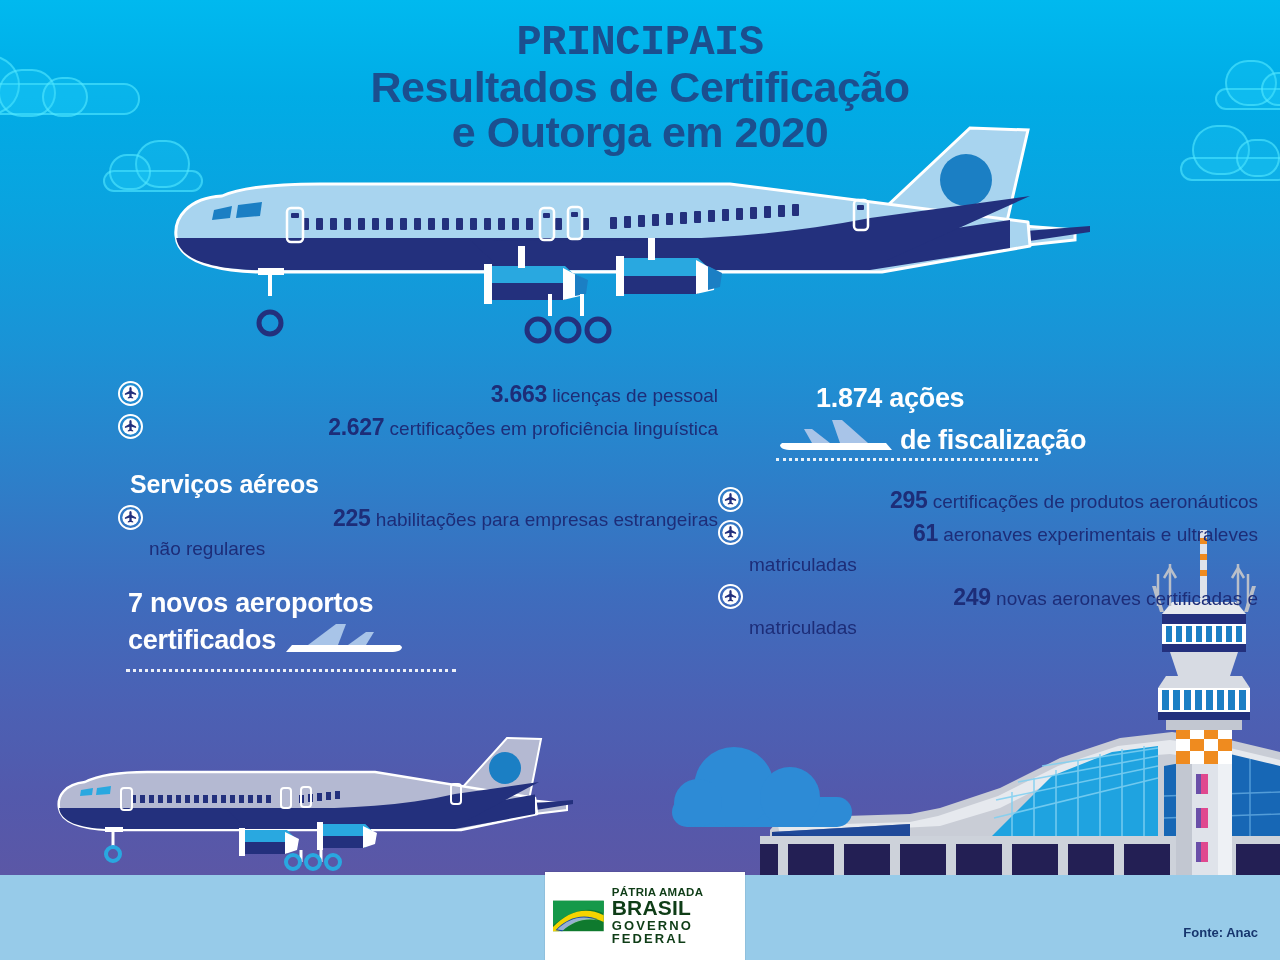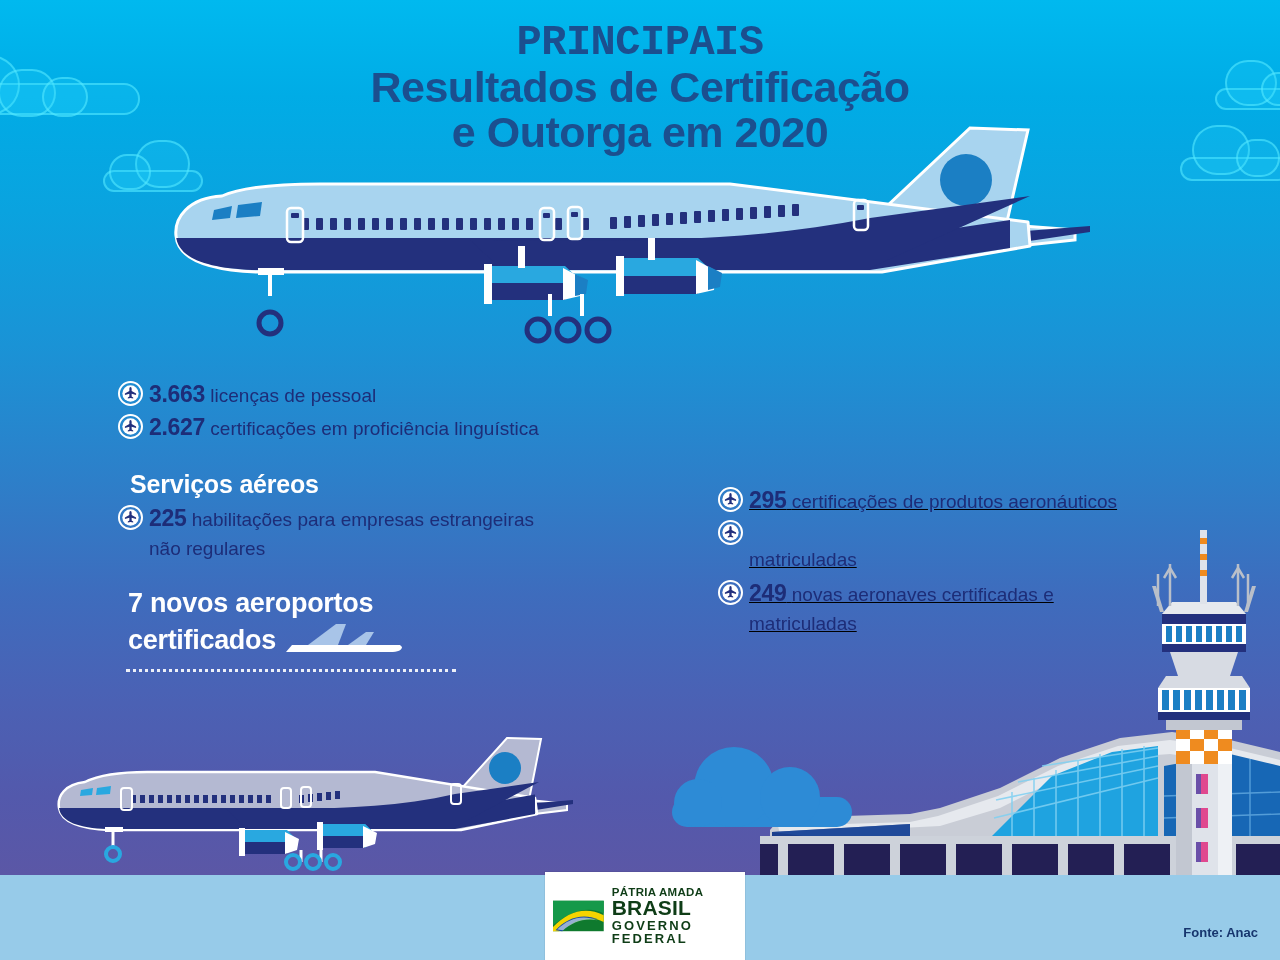--- a/index.html
+++ b/index.html
@@ -52,21 +52,21 @@
   #col-right { left:718px; top:378px;  width:540px; }
 
   .blk { margin-bottom:4px; }
   .blk-head {
     color:#ffffff; font-weight:bold; font-size:25px;
     line-height:1.28; margin-bottom:2px; letter-spacing:-.2px;
   }
 
   .item {
     display:flex; align-items:flex-start; gap:6px;
-    margin-bottom:1px; line-height:1.32;
+    margin-bottom:1px; line-height:1.32;justify-content:space-between;
   }
   .bullet {
     flex:0 0 auto; width:25px; height:25px; margin-top:3px;
     position:relative;
   }
   .bullet svg { display:block; width:25px; height:25px; }
   .itxt { color:#1d2d78; font-size:19px; line-height:1.36; padding-top:1px; }
   .itxt .num { font-weight:bold; font-size:23px; letter-spacing:-.3px; }
 
   .cont-line { color:#1d2d78; font-size:19px; padding-left:31px; line-height:1.5; }
@@ -526,25 +526,37 @@
         <svg width="122" height="40" viewBox="0 0 122 40" style="margin-bottom:2px;">
           <path d="M4,32 L108,32 C116,32 120,30 120,27 L118,25 L10,25 Z" fill="#ffffff"></path>
           <path d="M26,25 L54,4 L64,4 L56,25 Z" fill="#a8c4e8"></path>
           <path d="M66,25 L84,12 L92,12 L84,25 Z" fill="#a8c4e8"></path>
         </svg>
       </div>
       <div class="dotline" style="width:330px; margin-left:8px;"></div>
     </div>
   </div>
 
+  <div id="fisc">
+    <div class="stmt" style="padding-left:36px;">1.874 ações</div>
+    <div class="l2row">
+      <svg width="116" height="42" viewBox="0 0 116 42" style="margin-bottom:0;">
+        <path d="M112,36 L12,36 C4,36 0,34 0,31 L2,29 L106,29 Z" fill="#ffffff"></path>
+        <path d="M88,29 L62,6 L52,6 L60,29 Z" fill="#a8c4e8"></path>
+        <path d="M50,29 L32,15 L24,15 L32,29 Z" fill="#a8c4e8"></path>
+      </svg>
+      <div class="stmt">de fiscalização</div>
+    </div>
+    <div class="dotline" style="width:262px; margin-left:-4px; margin-top:2px;"></div>
+  </div>
 
   <div class="col" id="col-right" style="top:484px;">
     <div class="blk">
 
-      <div style="padding-left:0;text-decoration:underline;">
+      <div style="padding-left:0;">
         <div class="item">
           <span class="bullet">
             <svg viewBox="0 0 26 26">
               <circle cx="13" cy="13" r="12" fill="none" stroke="#ffffff" stroke-width="2"></circle>
               <circle cx="13" cy="13" r="8.5" fill="#ffffff"></circle>
               <path d="M13 6.3 c.8 0 1.2 .8 1.2 2.1 v2.1 l4.6 2.6 v1.5 l-4.6-1.3 v2.8 l1.6 1.1 v1.1 l-2.8-.7 l-2.8 .7 v-1.1 l1.6-1.1 v-2.8 l-4.6 1.3 v-1.5 l4.6-2.6 v-2.1 c0-1.3 .4-2.1 1.2-2.1 z" fill="#23307d"></path>
             </svg>
           </span>
           <span class="itxt">
             <span class="num">295</span>
@@ -552,20 +564,24 @@
           </span>
         </div>
 
         <div class="item">
           <span class="bullet">
             <svg viewBox="0 0 26 26">
               <circle cx="13" cy="13" r="12" fill="none" stroke="#ffffff" stroke-width="2"></circle>
               <circle cx="13" cy="13" r="8.5" fill="#ffffff"></circle>
               <path d="M13 6.3 c.8 0 1.2 .8 1.2 2.1 v2.1 l4.6 2.6 v1.5 l-4.6-1.3 v2.8 l1.6 1.1 v1.1 l-2.8-.7 l-2.8 .7 v-1.1 l1.6-1.1 v-2.8 l-4.6 1.3 v-1.5 l4.6-2.6 v-2.1 c0-1.3 .4-2.1 1.2-2.1 z" fill="#23307d"></path>
             </svg>
+          </span>
+          <span class="itxt">
+            <span class="num">61</span>
+            <span>aeronaves experimentais e ultraleves</span>
           </span>
         </div>
         <div class="cont-line">matriculadas</div>
 
         <div class="item" style="margin-top:2px;">
           <span class="bullet">
             <svg viewBox="0 0 26 26">
               <circle cx="13" cy="13" r="12" fill="none" stroke="#ffffff" stroke-width="2"></circle>
               <circle cx="13" cy="13" r="8.5" fill="#ffffff"></circle>
               <path d="M13 6.3 c.8 0 1.2 .8 1.2 2.1 v2.1 l4.6 2.6 v1.5 l-4.6-1.3 v2.8 l1.6 1.1 v1.1 l-2.8-.7 l-2.8 .7 v-1.1 l1.6-1.1 v-2.8 l-4.6 1.3 v-1.5 l4.6-2.6 v-2.1 c0-1.3 .4-2.1 1.2-2.1 z" fill="#23307d"></path>

